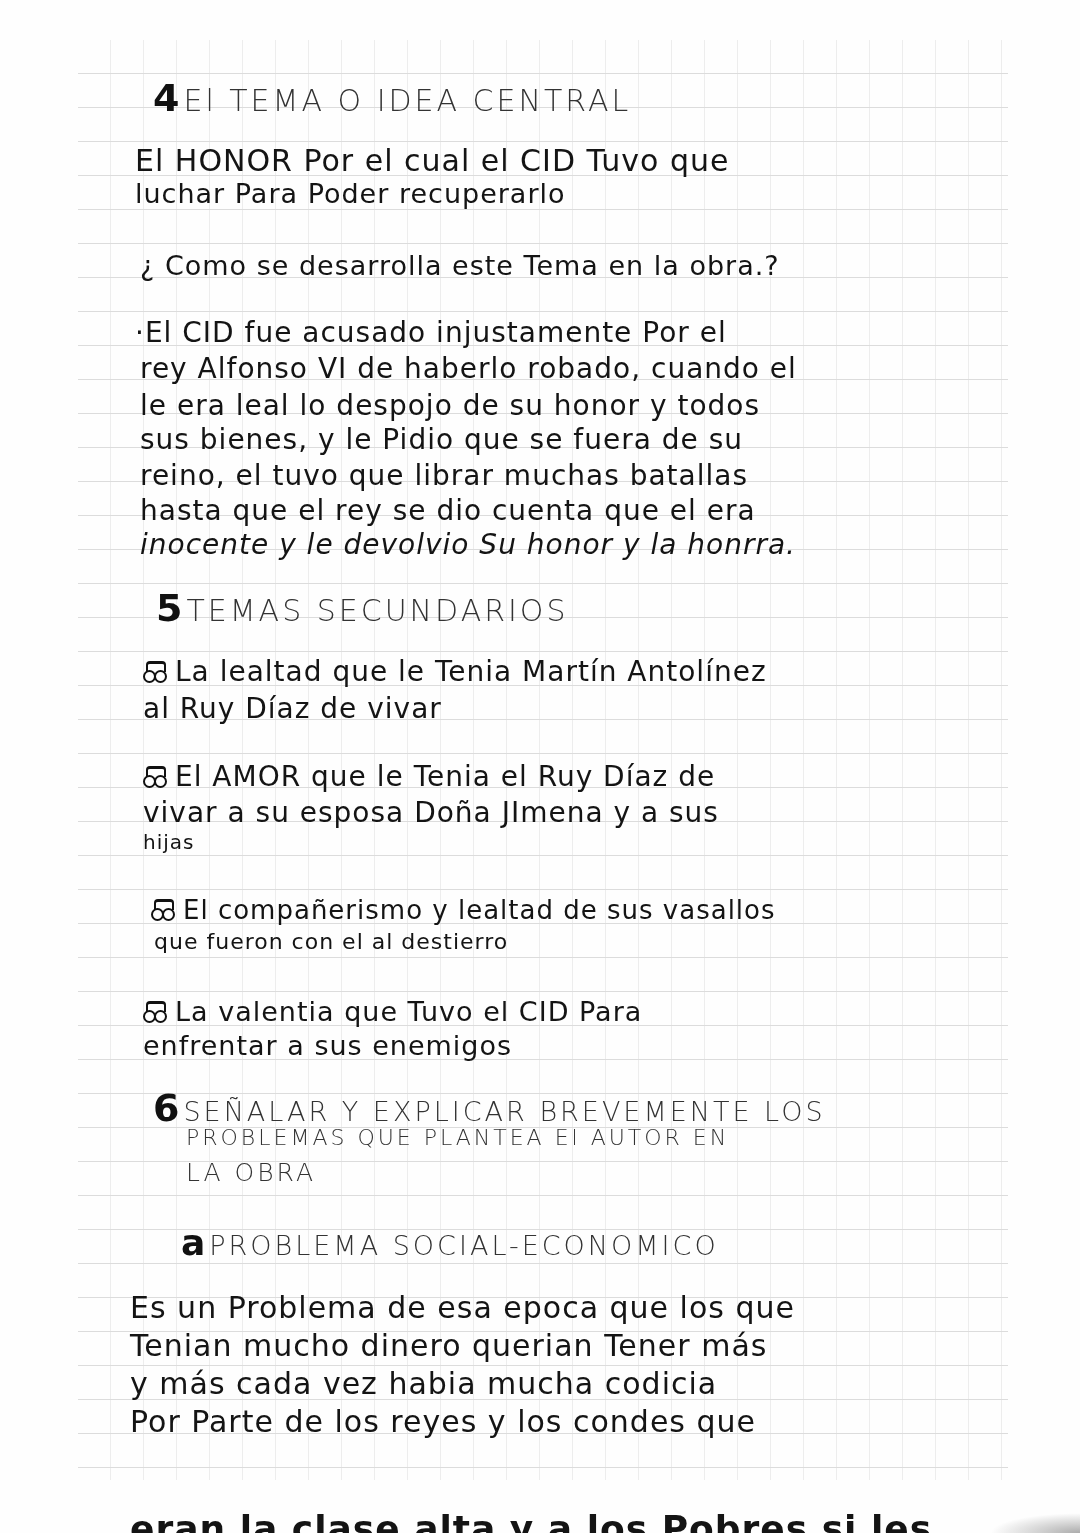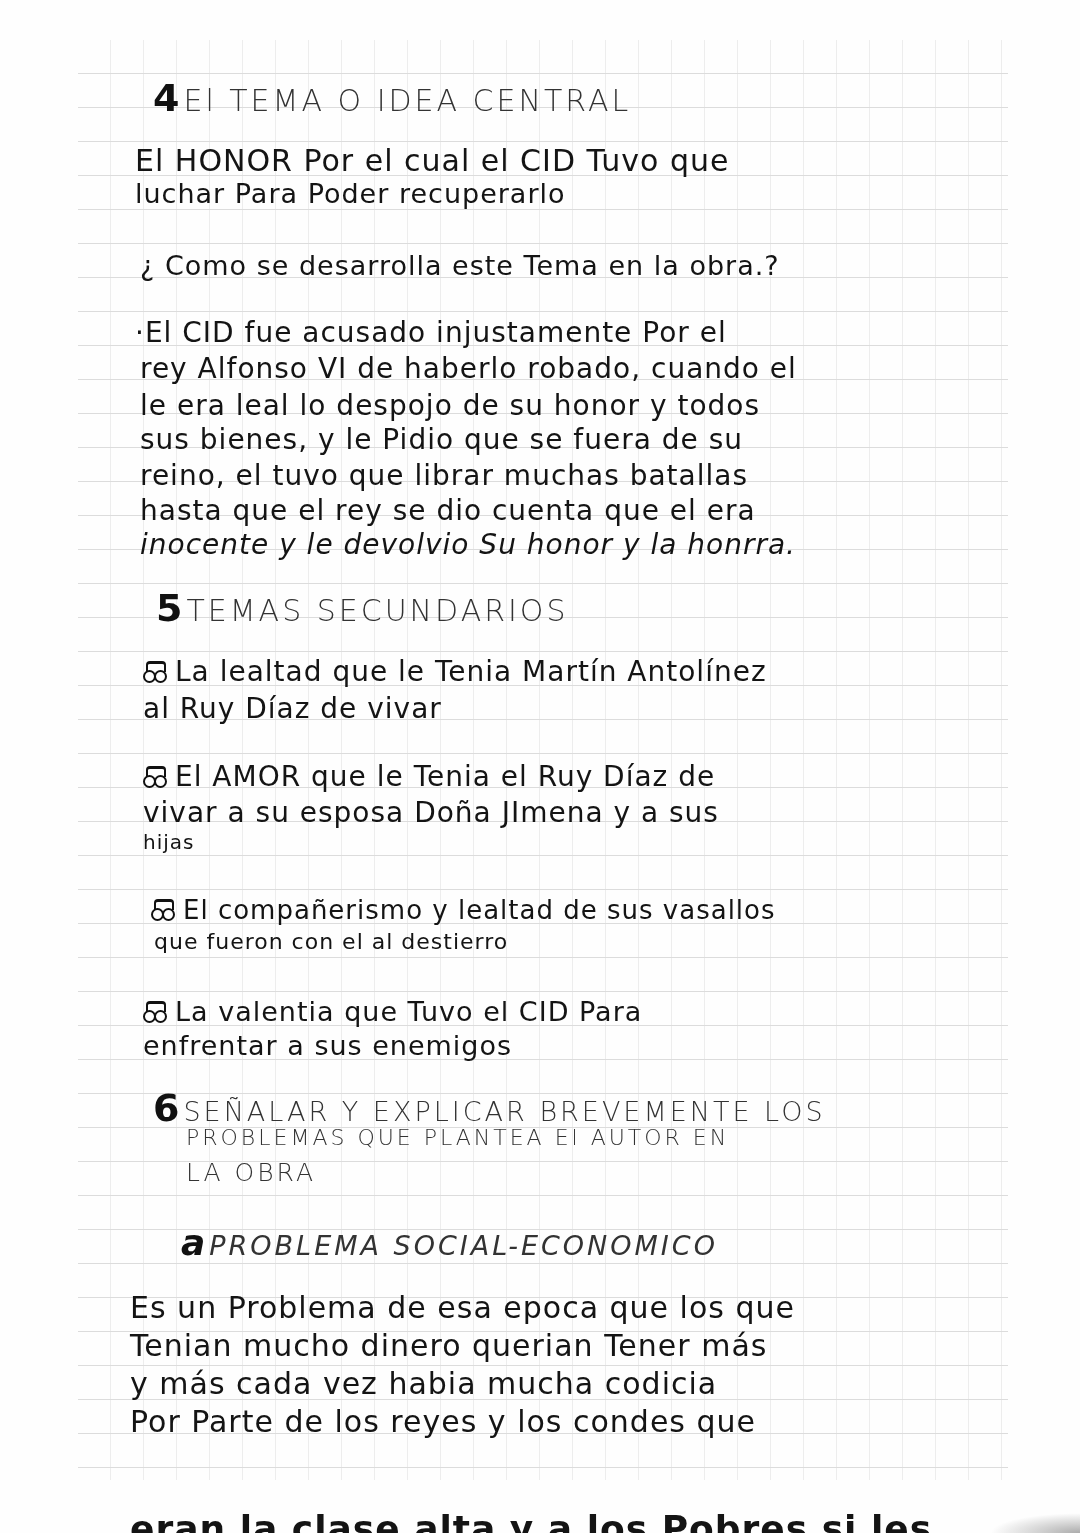--- a/index.html
+++ b/index.html
@@ -108,21 +108,21 @@
     <span class="bullet"><span class="stem"></span></span><span>La valentia que Tuvo el CID Para</span>
   </div>
   <div class="line body-text" style="left:143px; top:1030px; font-size:27px;">enfrentar a sus enemigos</div>
 
   <div class="line heading" style="left:112px; top:1086px; font-size:27px;">
     <span class="num">6</span><span>SEÑALAR Y EXPLICAR BREVEMENTE LOS</span>
   </div>
   <div class="line heading" style="left:145px; top:1125px; font-size:22px;">PROBLEMAS QUE PLANTEA El AUTOR EN</div>
   <div class="line heading" style="left:145px; top:1158px; font-size:25px;">LA OBRA</div>
 
-  <div class="line heading" style="left:140px; top:1222px; font-size:27px;font-style:italic;">
+  <div class="line heading" style="left:140px; top:1222px; font-size:27px;">
     <span class="num" style="font-size:36px;">a</span><span>PROBLEMA SOCIAL-ECONOMICO</span>
   </div>
 
   <div class="line body-text" style="left:130px; top:1290px; font-size:30px;">Es un Problema de esa epoca que los que</div>
   <div class="line body-text" style="left:130px; top:1328px; font-size:30px;">Tenian mucho dinero querian Tener más</div>
   <div class="line body-text" style="left:130px; top:1366px; font-size:30px;">y más cada vez habia mucha codicia</div>
   <div class="line body-text" style="left:130px; top:1404px; font-size:30px;">Por Parte de los reyes y los condes que</div>
   <div class="line body-text" style="left:130px; top:1508px; font-size:36px;font-weight:bold;">eran la clase alta y a los Pobres si les</div>
 
   <div class="smudge"></div>

